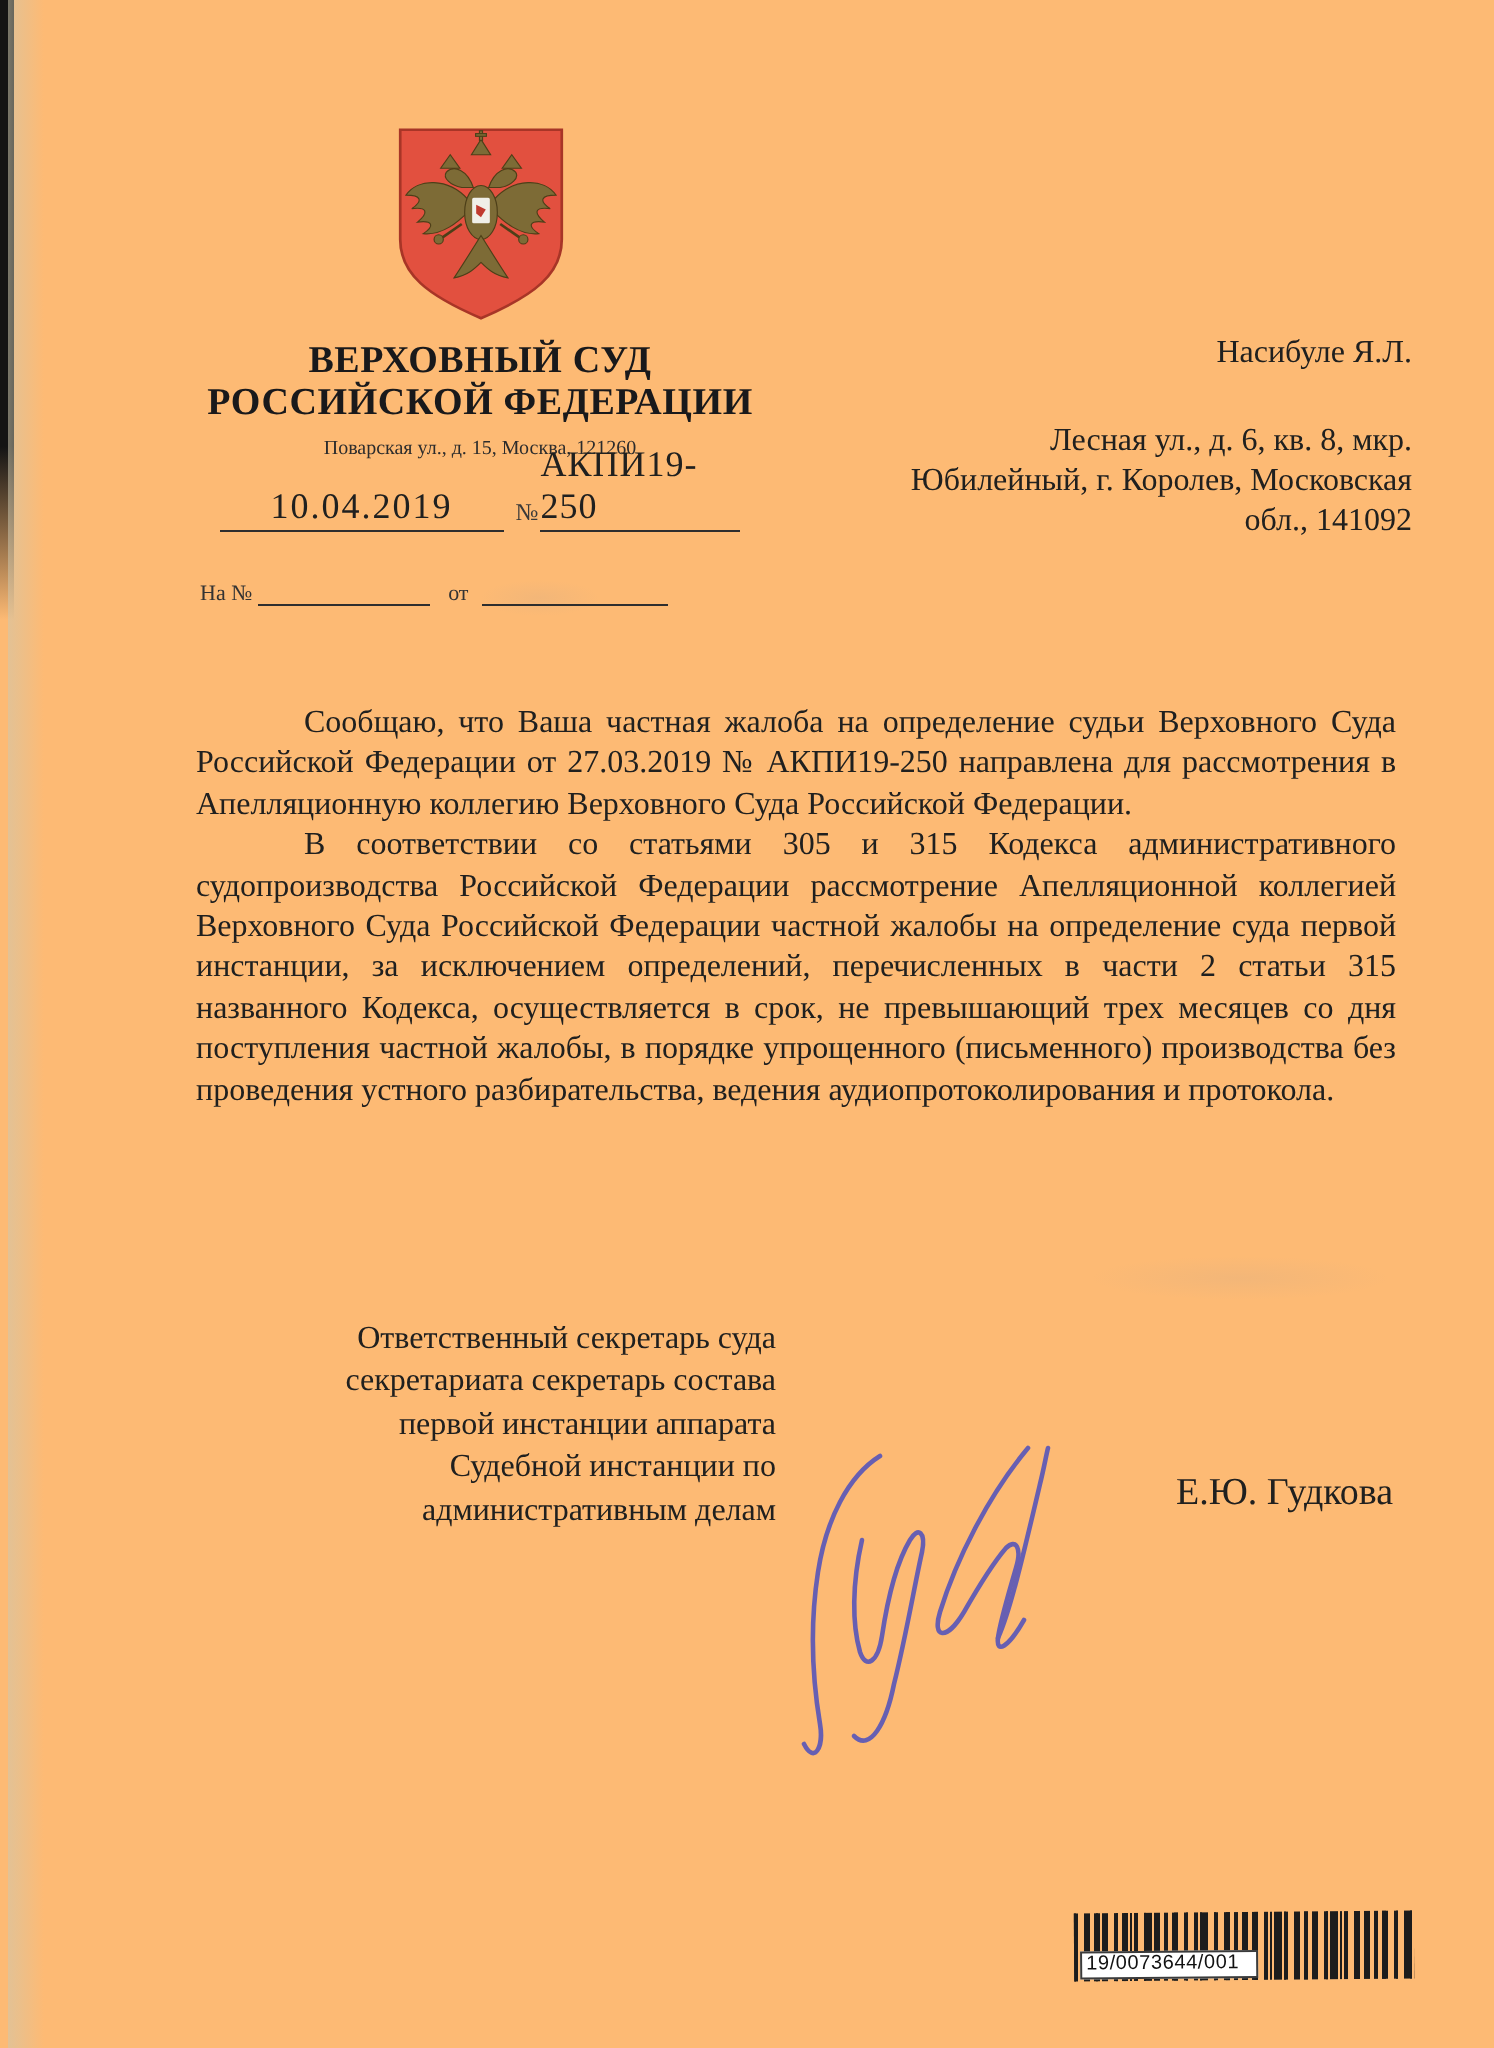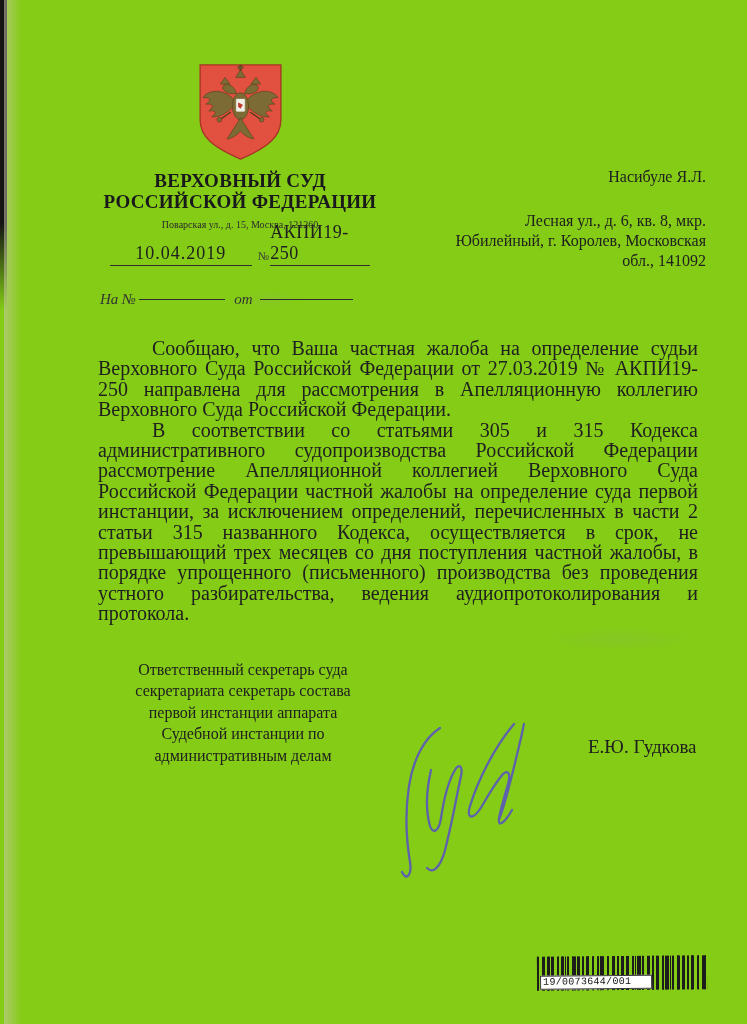--- a/index.html
+++ b/index.html
@@ -1,19 +1,19 @@
 <!DOCTYPE html>
 <html lang="ru"><head>
 <meta charset="utf-8">
 <style>
   html,body{margin:0;padding:0;background:#e8e8e8;}
   .page{
     position:relative;
     width:747px;height:1024px;
-    background:#84cc16;
+    background:#fdba74;
     overflow:hidden;
     font-family:"Liberation Serif","DejaVu Serif",serif;
     color:#20201f;
     margin:0 auto;
   }
   
   .edge-black{
     position:absolute;left:0;top:0;width:7px;height:310px;
     background:linear-gradient(180deg,#141414 0%,#141414 72%,rgba(20,20,20,0) 100%);
   }
@@ -40,64 +40,64 @@
   .dateline{
     margin-top:13px;height:23px;
     display:flex;align-items:flex-end;justify-content:center;
     font-size:18px;
   }
   .u{border-bottom:1.4px solid #2e2e2e;display:inline-block;}
   .date-u{width:142px;letter-spacing:1px;padding-bottom:1px;}
   .no-sign{font-size:12px;padding:0 1px 2px 6px;color:#3a3a3a;}
   .case-u{width:100px;text-align:left;letter-spacing:.5px;padding-bottom:1px;}
   .refline{
-    margin-top:25px;display:flex;align-items:center;
-    font-size:15px;color:#333;padding-left:8px;font-style:italic;
+    margin-top:25px;display:flex;align-items:flex-end;
+    font-size:11px;color:#333;padding-left:8px;
   }
   .ref-u1{width:86px;margin-left:3px;}
   .ref-ot{margin-left:9px;}
   .ref-u2{width:93px;margin-left:7px;}
   
   .recipient{
     position:absolute;left:398px;top:167px;width:308px;
     text-align:right;font-size:16px;line-height:20px;
   }
   .recipient .addr{margin-top:24px;}
   
   .body-text{
-    position:absolute;left:98px;top:338px;width:600px;
-    font-size:20px;line-height:20.4px;
+    position:absolute;left:98px;top:352px;width:600px;
+    font-size:16px;line-height:20.4px;
     text-align:justify;
   }
   .body-text p{margin:0;text-indent:54px;}
   
   .sign-title{
     position:absolute;left:98px;top:659px;width:290px;
-    font-size:16px;line-height:21.4px;text-align:center;
+    font-size:16px;line-height:21.4px;text-align:right;
   }
   .sign-name{
     position:absolute;left:588px;top:736px;
     font-size:19px;
   }
   .sign-ink{position:absolute;left:396px;top:714px;}
   
   .barcode{
     position:absolute;left:537px;top:956px;width:170px;height:34px;
     transform:rotate(-.5deg);
     background:
       repeating-linear-gradient(90deg,#1c1c1c 0 2px,transparent 2px 5px),
       repeating-linear-gradient(90deg,#1c1c1c 0 1px,transparent 1px 7px),
       repeating-linear-gradient(90deg,transparent 0 11px,#1c1c1c 11px 13px);
   }
   .barcode-label{
     position:absolute;left:3px;bottom:1px;
     background:#fff;border:1px solid #3b3b3b;
-    font-family:Liberation Mono, monospace;
+    font-family:Liberation Sans, sans-serif;
     font-size:10px;line-height:12px;
-    padding:0 20px 0 2px;letter-spacing:.3px;color:#111;
+    padding:0 8px 0 2px;letter-spacing:.3px;color:#111;
     white-space:nowrap;
   }
 </style>
 </head>
 <body>
 
 <div class="page">
 
   <div class="edge-black"></div>
   <div class="edge-beige"></div>

